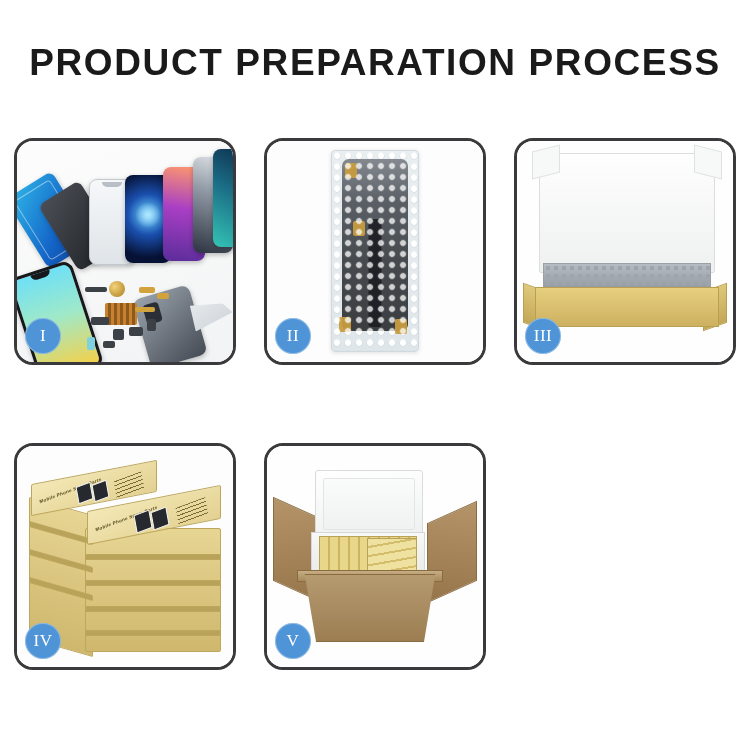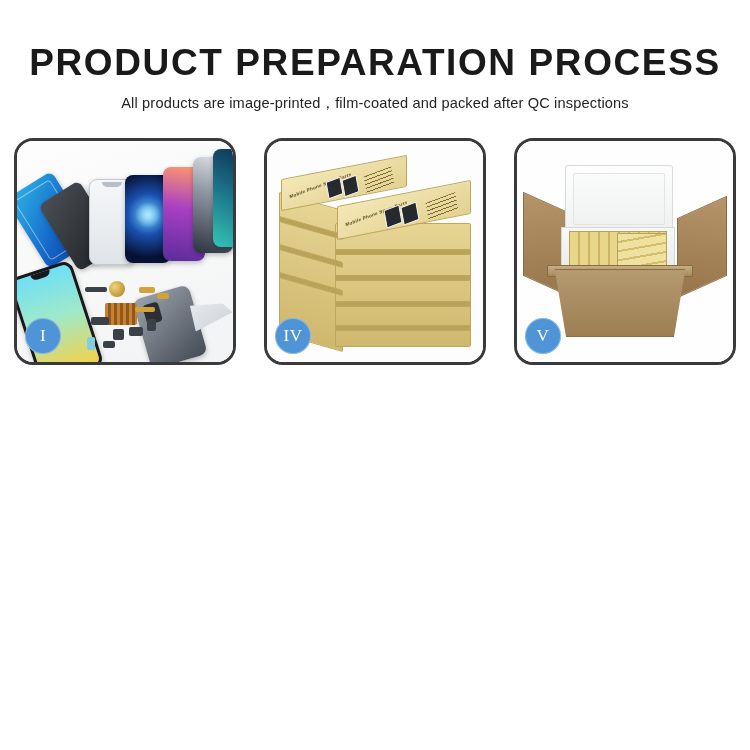--- a/index.html
+++ b/index.html
@@ -281,21 +281,20 @@
   }
   .c6-tape{position:absolute;background:#a3875c;opacity:.85;}
 </style>
 </head>
 <body>
 
 <div class="page">
 
   <div class="header">
     <div class="title">PRODUCT PREPARATION PROCESS</div>
-    <div class="subtitle">All products are image-printed，film-coated and packed after QC inspections</div>
   </div>
 
   <div class="grid">
 
     <div class="panel">
       <div class="panel-inner p1">
         <div class="ph ph-blue"></div>
         <div class="ph ph-dark"></div>
         <div class="ph glass"></div>
         <div class="ph ph-aurora"></div>
@@ -314,21 +313,44 @@
         <div class="sp" style="left:112px;top:186px;width:14px;height:9px;"></div>
         <div class="sp" style="left:130px;top:178px;width:9px;height:12px;"></div>
         <div class="sp" style="left:70px;top:196px;width:8px;height:13px;background:#7fd2dd;"></div>
         <div class="sp" style="left:86px;top:200px;width:12px;height:7px;"></div>
         <div class="sp gold" style="left:118px;top:166px;width:20px;height:5px;"></div>
         <div class="tweezer"></div>
       </div>
       <div class="badge">I</div>
     </div>
 
-
+    <div class="panel">
+      <div class="panel-inner p2">
+        <div class="bubble-bag"></div>
+        <div class="lcd"></div>
+        <div class="flex"></div>
+        <div class="conn" style="left:78px;top:22px;"></div>
+        <div class="conn" style="left:86px;top:80px;"></div>
+        <div class="conn" style="left:72px;top:176px;"></div>
+        <div class="conn" style="left:128px;top:178px;"></div>
+        <div class="bubble-overlay"></div>
+      </div>
+      <div class="badge">II</div>
+    </div>
+
+    <div class="panel">
+      <div class="panel-inner p3">
+        <div class="box3-lid"></div>
+        <div class="box3-foam"></div>
+        <div class="box3-flapL"></div>
+        <div class="box3-flapR"></div>
+        <div class="box3-base"></div>
+      </div>
+      <div class="badge">III</div>
+    </div>
 
     <div class="panel">
       <div class="panel-inner p4">
         <div class="stack">
           <div class="sb sb-side" style="left:2px;top:44px;width:62px;height:140px;transform:skewY(16deg);"></div>
           <div class="sb sb-side" style="left:58px;top:66px;width:134px;height:122px;"></div>
           <div class="sb" style="left:2px;top:68px;width:62px;height:4px;transform:skewY(16deg);background:#b9a25a;"></div>
           <div class="sb" style="left:2px;top:96px;width:62px;height:4px;transform:skewY(16deg);background:#b9a25a;"></div>
           <div class="sb" style="left:2px;top:124px;width:62px;height:4px;transform:skewY(16deg);background:#b9a25a;"></div>
           <div class="sb" style="left:58px;top:92px;width:134px;height:4px;background:#b9a25a;"></div>

